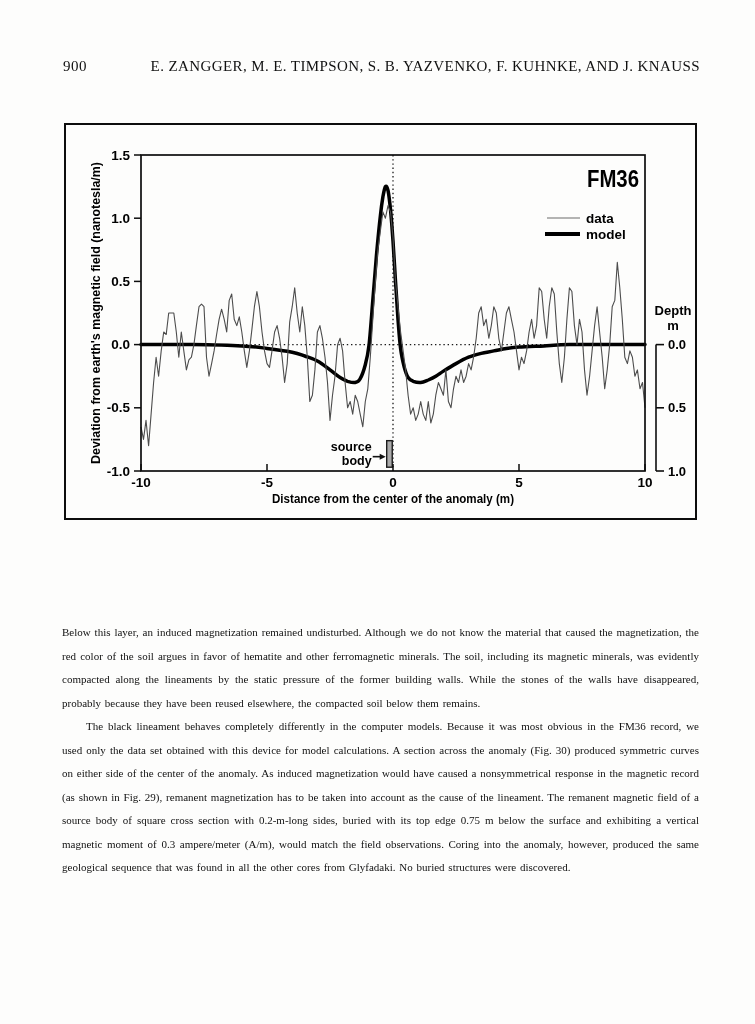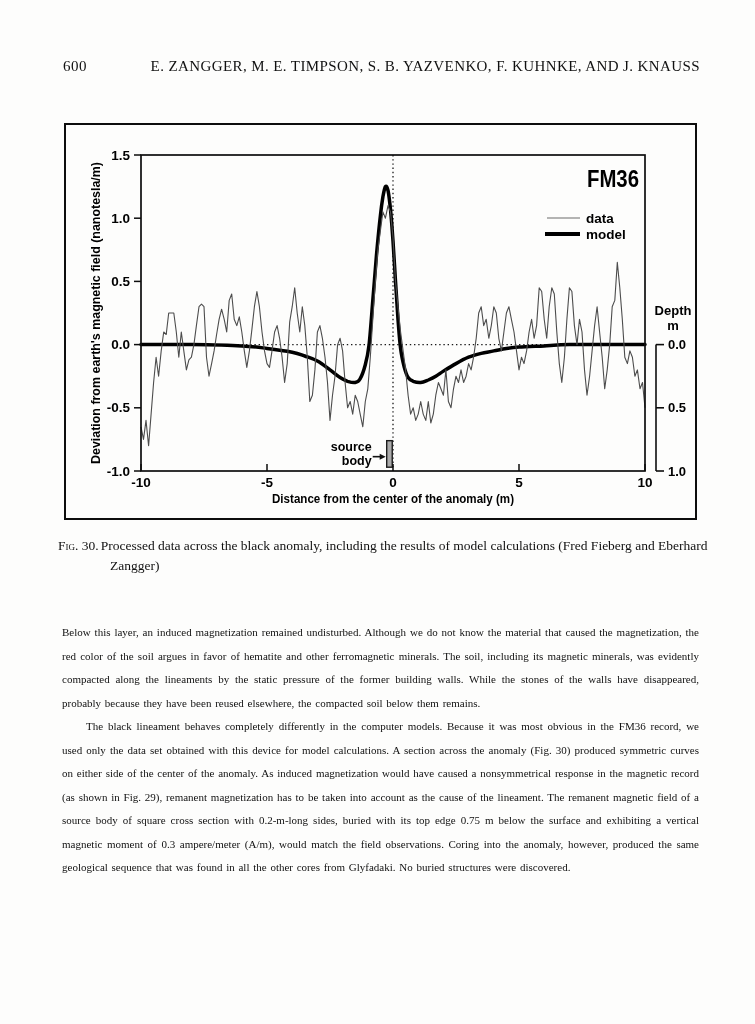--- a/index.html
+++ b/index.html
@@ -22,21 +22,21 @@
             text-align:justify;word-spacing:1px;}
   .bodytext p{margin:0;}
   .bodytext p.indent{text-indent:24px;}
 </style>
 </head>
 <body>
 
 <div class="page">
 
   <header class="running-head">
-    <span class="page-num">600</span>
+    <span class="page-num">900</span>
     <span class="authors">E. ZANGGER, M. E. TIMPSON, S. B. YAZVENKO, F. KUHNKE, AND J. KNAUSS</span>
   </header>
 
   <div class="figure-box">
     <div id="chart-mount">
         <svg width="629" height="393" viewBox="0 0 629 393" font-family="&quot;Liberation Sans&quot;,&quot;DejaVu Sans&quot;,sans-serif">
           <line x1="75" y1="219.6" x2="579" y2="219.6" stroke="#1a1a1a" stroke-width="1.3" stroke-dasharray="1.4 2.8"></line>
           <line x1="327" y1="30" x2="327" y2="346" stroke="#1a1a1a" stroke-width="1.3" stroke-dasharray="1.4 2.8"></line>
           <path d="M75.0 219.6C83.4 219.6 108.6 219.4 125.4 219.6C142.2 219.8 163.2 220.2 175.8 220.9C188.4 221.5 192.6 222.3 201.0 223.4C209.4 224.4 219.9 225.9 226.2 227.2C232.5 228.4 234.6 229.5 238.8 231.0C243.0 232.5 247.2 233.7 251.4 236.0C255.6 238.3 260.2 242.1 264.0 244.9C267.8 247.6 271.1 250.6 274.1 252.5C277.0 254.4 279.1 255.4 281.6 256.3C284.2 257.1 287.1 257.9 289.2 257.5C291.3 257.1 292.6 256.7 294.2 253.7C295.9 250.8 297.8 245.5 299.3 239.8C300.8 234.1 301.8 230.3 303.1 219.6C304.3 208.9 305.6 190.5 306.8 175.4C308.1 160.2 309.4 142.7 310.6 128.6C311.9 114.5 313.3 100.2 314.4 90.7C315.4 81.2 316.1 76.6 316.9 71.7C317.8 66.9 318.6 62.7 319.4 61.6C320.3 60.5 321.1 61.6 322.0 65.4C322.8 69.2 323.6 75.9 324.5 84.4C325.3 92.8 326.2 103.9 327.0 116.0C327.8 128.0 328.7 143.3 329.5 156.4C330.4 169.5 331.2 183.2 332.0 194.3C332.9 205.5 333.5 215.4 334.6 223.4C335.6 231.4 337.1 237.5 338.3 242.4C339.6 247.2 340.6 250.1 342.1 252.5C343.6 254.8 345.1 255.4 347.2 256.3C349.3 257.1 352.2 257.7 354.7 257.5C357.2 257.3 359.8 256.0 362.3 255.0C364.8 253.9 367.3 252.7 369.8 251.2C372.4 249.7 374.0 248.3 377.4 246.1C380.8 244.0 385.8 240.9 390.0 238.6C394.2 236.2 398.4 233.9 402.6 232.2C406.8 230.6 411.0 229.5 415.2 228.4C419.4 227.4 423.6 226.8 427.8 225.9C432.0 225.1 436.2 224.0 440.4 223.4C444.6 222.8 446.7 222.5 453.0 222.1C459.3 221.7 469.8 221.3 478.2 220.9C486.6 220.4 492.9 219.8 503.4 219.6C513.9 219.4 528.6 219.6 541.2 219.6C553.8 219.6 572.7 219.6 579.0 219.6" fill="none" stroke="#000000" stroke-width="3.5" stroke-linecap="round" stroke-linejoin="round"></path>
           <polyline points="75.0,301.8 77.5,314.4 80.0,295.4 82.6,320.7 85.1,289.1 87.6,257.5 90.1,232.2 92.6,251.2 95.2,225.9 97.7,207.0 100.2,209.5 102.7,188.0 105.2,188.0 107.8,188.0 110.3,207.0 112.8,232.2 115.3,207.0 117.8,225.9 120.4,244.9 122.9,234.8 125.4,232.2 127.9,219.6 130.4,200.6 133.0,181.7 135.5,179.2 138.0,181.7 140.5,232.2 143.0,251.2 145.6,238.6 148.1,225.9 150.6,209.5 153.1,194.3 155.6,184.2 158.2,194.3 160.7,207.0 163.2,175.4 165.7,169.0 168.2,194.3 170.8,200.6 173.3,191.8 175.8,207.0 178.3,225.9 180.8,242.4 183.4,225.9 185.9,204.4 188.4,181.7 190.9,166.5 193.4,181.7 196.0,207.0 198.5,225.9 201.0,238.6 203.5,242.4 206.0,225.9 208.6,207.0 211.1,200.6 213.6,213.3 216.1,232.2 218.6,257.5 221.2,238.6 223.7,196.8 226.2,181.7 228.7,162.7 231.2,188.0 233.8,207.0 236.3,181.7 238.8,200.6 241.3,232.2 243.8,276.5 246.4,270.2 248.9,244.9 251.4,207.0 253.9,200.6 256.4,213.3 259.0,232.2 261.5,257.5 264.0,295.4 266.5,270.2 269.0,251.2 271.6,219.6 274.1,213.3 276.6,225.9 279.1,257.5 281.6,282.8 284.2,276.5 286.7,289.1 289.2,270.2 291.7,276.5 294.2,289.1 296.8,301.8 299.3,276.5 301.8,263.8 304.3,232.2 306.8,194.3 309.4,156.4 311.9,124.8 314.4,105.8 316.9,86.9 319.4,93.2 322.0,80.6 324.5,86.9 327.0,112.2 329.5,156.4 332.0,181.7 334.6,207.0 337.1,225.9 339.6,244.9 342.1,270.2 344.6,289.1 347.2,282.8 349.7,295.4 352.2,289.1 354.7,276.5 357.2,289.1 359.8,295.4 362.3,276.5 364.8,298.0 367.3,289.1 369.8,270.2 372.4,257.5 374.9,263.8 377.4,270.2 379.9,244.9 382.4,276.5 385.0,282.8 387.5,263.8 390.0,251.2 392.5,257.5 395.0,244.9 397.6,257.5 400.1,251.2 402.6,238.6 405.1,244.9 407.6,232.2 410.2,213.3 412.7,188.0 415.2,181.7 417.7,200.6 420.2,194.3 422.8,213.3 425.3,200.6 427.8,181.7 430.3,188.0 432.8,213.3 435.4,225.9 437.9,207.0 440.4,188.0 442.9,181.7 445.4,194.3 448.0,207.0 450.5,225.9 453.0,244.9 455.5,232.2 458.0,238.6 460.6,225.9 463.1,207.0 465.6,194.3 468.1,213.3 470.6,200.6 473.2,162.7 475.7,166.5 478.2,194.3 480.7,213.3 483.2,181.7 485.8,162.7 488.3,169.0 490.8,207.0 493.3,238.6 495.8,257.5 498.4,232.2 500.9,194.3 503.4,162.7 505.9,166.5 508.4,200.6 511.0,219.6 513.5,194.3 516.0,207.0 518.5,244.9 521.0,270.2 523.6,251.2 526.1,225.9 528.6,200.6 531.1,181.7 533.6,207.0 536.2,232.2 538.7,263.8 541.2,244.9 543.7,219.6 546.2,181.7 548.8,175.4 551.3,137.4 553.8,162.7 556.3,194.3 558.8,232.2 561.4,238.6 563.9,225.9 566.4,232.2 568.9,251.2 571.4,244.9 574.0,263.8 576.5,257.5 579.0,282.8" fill="none" stroke="#4d4d4d" stroke-width="1.1" stroke-linejoin="round"></polyline>
@@ -81,22 +81,19 @@
           <line x1="590" y1="282.8" x2="598" y2="282.8" stroke="#0d0d0d" stroke-width="1.6"></line>
           <text x="602" y="287.40000000000003" font-size="13" font-weight="bold">0.5</text>
           <line x1="590" y1="346" x2="598" y2="346" stroke="#0d0d0d" stroke-width="1.6"></line>
           <text x="602" y="350.6" font-size="13" font-weight="bold">1.0</text>
           <text x="607" y="190" text-anchor="middle" font-size="13" font-weight="bold">Depth</text>
           <text x="607" y="205" text-anchor="middle" font-size="13" font-weight="bold">m</text>
         </svg>
       </div>
   </div>
 
-  <div class="caption">
-    <span class="cap-label">Fig. 30.</span><span>Processed data across the black anomaly, including the results of model calculations (Fred Fieberg and Eberhard Zangger)</span>
-  </div>
 
   <main class="bodytext">
     <p>Below this layer, an induced magnetization remained undisturbed.  Although we do not know the material that caused the magnetization, the red color of the soil argues in favor of hematite and other ferromagnetic minerals.  The soil, including its magnetic minerals, was evidently compacted along the lineaments by the static pressure of the former building walls.  While the stones of the walls have disappeared, probably because they have been reused elsewhere, the compacted soil below them remains.</p>
     <p class="indent">The black lineament behaves completely differently in the computer models.  Because it was most obvious in the FM36 record, we used only the data set obtained with this device for model calculations.  A section across the anomaly (Fig. 30) produced symmetric curves on either side of the center of the anomaly.  As induced magnetization would have caused a nonsymmetrical response in the magnetic record (as shown in Fig. 29), remanent magnetization has to be taken into account as the cause of the lineament.  The remanent magnetic field of a source body of square cross section with 0.2-m-long sides, buried with its top edge 0.75 m below the surface and exhibiting a vertical magnetic moment of 0.3 ampere/meter (A/m), would match the field observations.  Coring into the anomaly, however, produced the same geological sequence that was found in all the other cores from Glyfadaki.  No buried structures were discovered.</p>
   </main>
 
 </div>
 
 </body></html>

